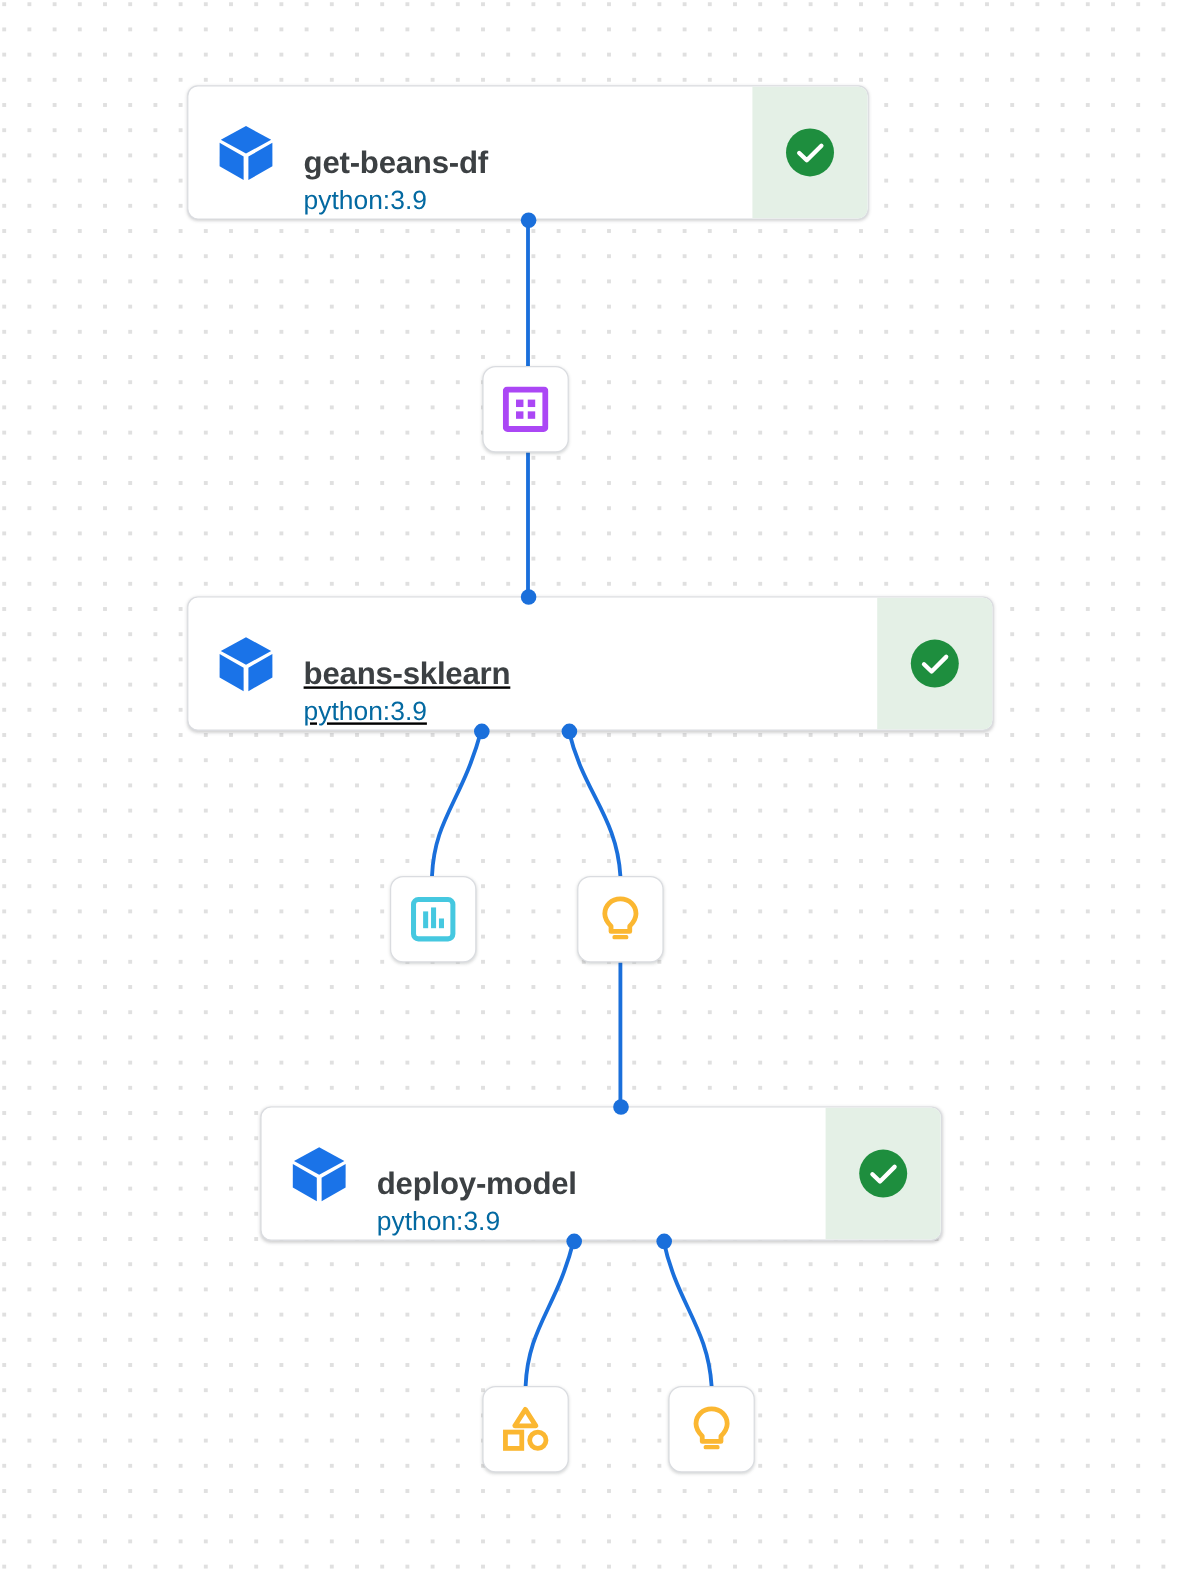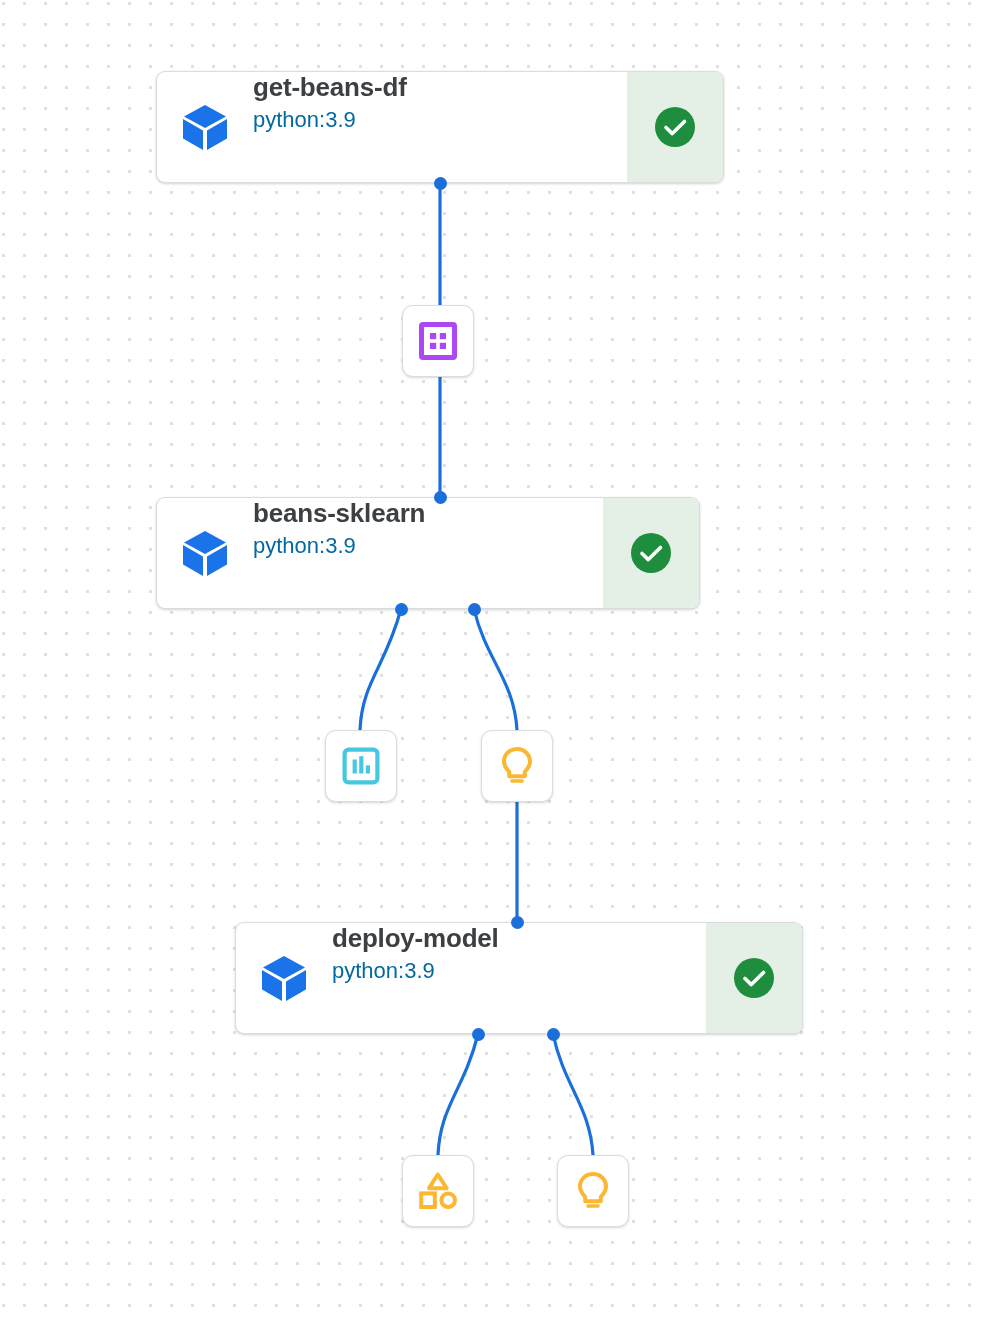--- a/index.html
+++ b/index.html
@@ -55,21 +55,21 @@
     flex: 0 0 96px;
     display: flex;
     align-items: center;
     justify-content: center;
   }
 
   .node-body {
     flex: 1 1 auto;
     display: flex;
     flex-direction: column;
-    justify-content: flex-start;
+    justify-content: flex-end;
     padding-right: 6px;
   }
 
   .node-title {
     font-size: 26px;
     font-weight: bold;
     color: #3c4043;
     line-height: 1.22;
     letter-spacing: -0.2px;
     white-space: nowrap;
@@ -152,41 +152,41 @@
       <div class="node-subtitle">python:3.9</div>
     </div>
     <div class="node-status">
       <svg width="44" height="44" viewBox="0 0 44 44" aria-hidden="true">
         <circle cx="22" cy="22" r="20" fill="#1e8e3e"></circle>
         <path d="M13 22.5 L19.3 28.6 L31.5 16.4" stroke="#ffffff" stroke-width="3.6" fill="none" stroke-linecap="round" stroke-linejoin="round"></path>
       </svg>
     </div>
   </div>
 
-  <div class="node" style="left:156px; top:497px; width:544px;">
+  <div class="node" style="left:156px; top:497px; width:672px;text-decoration:underline;">
     <div class="node-icon">
       <svg width="50" height="50" viewBox="0 0 50 50" aria-hidden="true">
         <polygon points="25,3 46,14.5 25,26 4,14.5" fill="#1a73e8"></polygon>
         <polygon points="3,17 23,28.4 23,48 3,36.6" fill="#1a73e8"></polygon>
         <polygon points="27,28.4 47,17 47,36.6 27,48" fill="#1a73e8"></polygon>
       </svg>
     </div>
     <div class="node-body">
       <div class="node-title">beans-sklearn</div>
       <div class="node-subtitle">python:3.9</div>
     </div>
     <div class="node-status">
       <svg width="44" height="44" viewBox="0 0 44 44" aria-hidden="true">
         <circle cx="22" cy="22" r="20" fill="#1e8e3e"></circle>
         <path d="M13 22.5 L19.3 28.6 L31.5 16.4" stroke="#ffffff" stroke-width="3.6" fill="none" stroke-linecap="round" stroke-linejoin="round"></path>
       </svg>
     </div>
   </div>
 
-  <div class="node" style="left:235px; top:922px; width:568px;">
+  <div class="node" style="left:217px; top:922px; width:568px;">
     <div class="node-icon">
       <svg width="50" height="50" viewBox="0 0 50 50" aria-hidden="true">
         <polygon points="25,3 46,14.5 25,26 4,14.5" fill="#1a73e8"></polygon>
         <polygon points="3,17 23,28.4 23,48 3,36.6" fill="#1a73e8"></polygon>
         <polygon points="27,28.4 47,17 47,36.6 27,48" fill="#1a73e8"></polygon>
       </svg>
     </div>
     <div class="node-body">
       <div class="node-title">deploy-model</div>
       <div class="node-subtitle">python:3.9</div>

